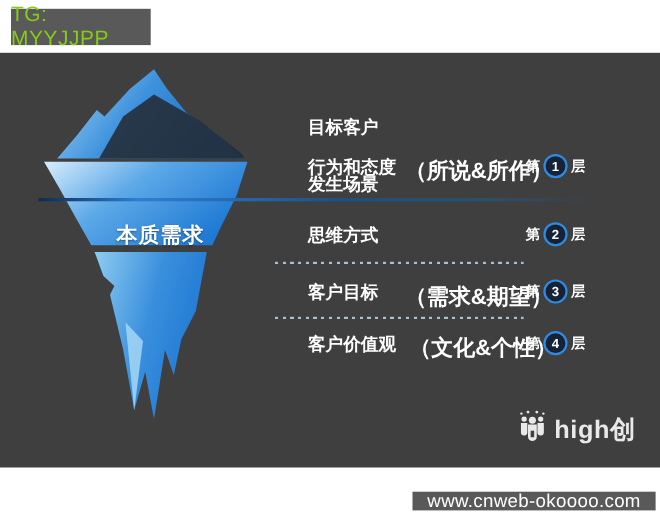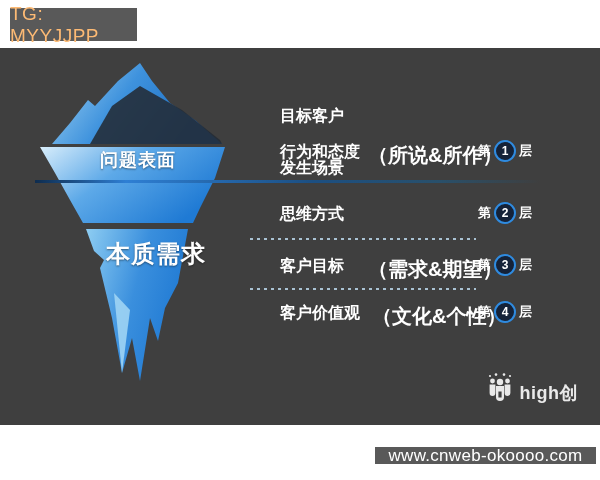--- a/index.html
+++ b/index.html
@@ -1,49 +1,49 @@
 <!DOCTYPE html>
 <html><head>
 <meta charset="utf-8">
 <style>
   html,body{margin:0;padding:0;}
   body{width:600px;height:480px;background:#ffffff;font-family:"Liberation Sans","DejaVu Sans",sans-serif;position:relative;overflow:hidden;}
   .stage{position:absolute;inset:0;width:600px;height:480px;}
 
   
-  .tg-badge{position:absolute;left:10px;top:8px;width:127px;height:33px;background:#595959;color:#fdba74;
+  .tg-badge{position:absolute;left:10px;top:8px;width:127px;height:33px;background:#595959;color:#84cc16;
     display:flex;align-items:center;justify-content:center;font-size:19px;letter-spacing:.5px;}
 
   
   .panel{position:absolute;left:0;top:48px;width:600px;height:377px;background:#3f3f3f;color:#fff;}
 
   .iceberg-svg{position:absolute;left:30px;top:0px;width:220px;height:340px;}
 
   .waterline{position:absolute;left:35px;top:132px;width:505px;height:3px;
     background:linear-gradient(to right,#0e2c4e 0%,#2e7fd4 18%,#1c4f82 55%,#29506b 80%,rgba(63,63,63,0) 100%);}
 
   .iceberg-label{position:absolute;color:#fff;font-weight:bold;text-shadow:0 1px 2px rgba(0,0,0,.45);}
   .lbl-above{left:100px;top:100px;font-size:18px;letter-spacing:1px;}
-  .lbl-below{left:106px;top:153px;font-size:24px;letter-spacing:1px;margin-top:37px;}
+  .lbl-below{left:106px;top:153px;font-size:19px;letter-spacing:1px;}
 
   
   .row{position:absolute;left:280px;width:300px;height:22px;font-weight:bold;}
   .row .lbl{position:absolute;left:0;top:0;font-size:16px;white-space:nowrap;}
   .row .paren{position:absolute;left:88px;top:0;font-size:20px;white-space:nowrap;}
   .row .lvl{position:absolute;left:198px;top:-2px;display:flex;align-items:center;gap:3px;}
   .row .lvl .zi{font-size:13px;font-weight:bold;}
   .circ{width:18px;height:18px;border-radius:50%;border:2px solid #2f8be0;background:#152238;color:#fff;
     font-size:12px;font-weight:bold;display:flex;align-items:center;justify-content:center;line-height:1;}
 
   .dotted{position:absolute;left:250px;width:226px;height:2px;
     background-image:repeating-linear-gradient(to right,#a9c2d3 0 3px,rgba(0,0,0,0) 3px 7px);}
 
   
   .logo{position:absolute;right:22px;top:324px;display:flex;align-items:flex-end;gap:5px;color:#e9e9e9;}
-  .logo-text{font-size:18px;font-weight:bold;letter-spacing:.5px;line-height:1;}
+  .logo-text{font-size:23px;font-weight:bold;letter-spacing:.5px;line-height:1;}
 
   
   .url-badge{position:absolute;left:375px;top:447px;width:221px;height:17px;background:#595959;color:#fff;
     display:flex;align-items:center;justify-content:center;font-size:17px;letter-spacing:.3px;}
 </style>
 </head>
 <body>
 
 <div class="stage">
 
@@ -78,21 +78,20 @@
 
       <polygon points="10,99 195,99 185,130 170,160 163,175 53,175 40,152 25,125" fill="url(#gMid)"></polygon>
 
       <polygon points="56,181 158,181 148,235 135,260 128,293 120,270 110,333 102,290 92,325 82,270 70,220 74,212 64,203" fill="url(#gBot)"></polygon>
 
       <polygon points="84,245 92,325 100,262" fill="#9fd4f4" opacity="0.9"></polygon>
     </svg>
 
     <div class="waterline"></div>
 
-    <div class="iceberg-label lbl-above">问题表面</div>
     <div class="iceberg-label lbl-below">本质需求</div>
 
     <div class="row" style="top:58px">
       <span class="lbl">目标客户</span>
     </div>
     <div class="row" style="top:94px">
       <span class="lbl">行为和态度</span>
       <span class="paren">（所说&amp;所作）</span>
       <span class="lvl">
         <span class="zi">第</span>

